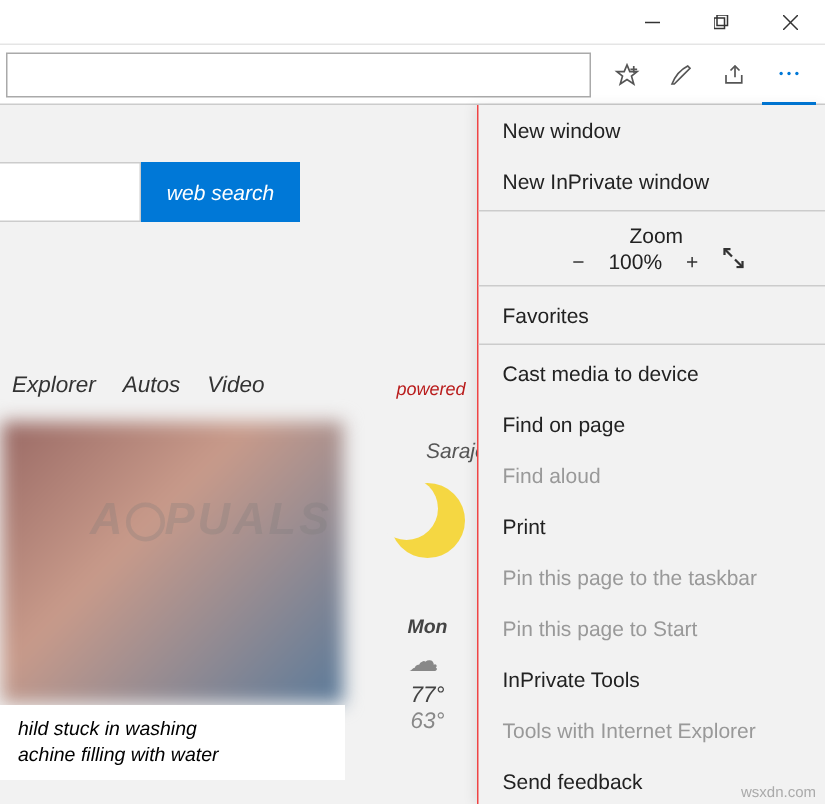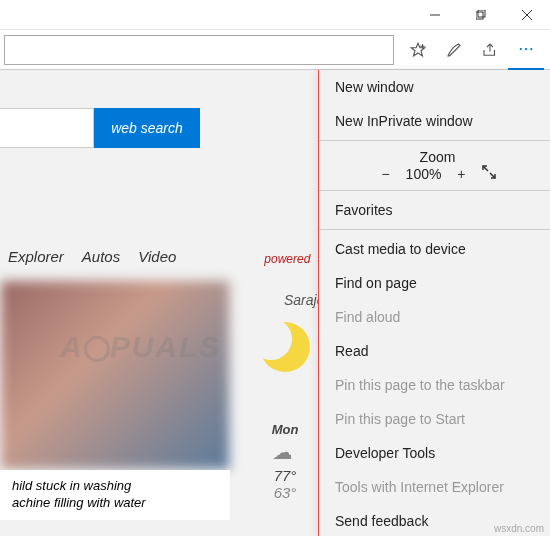--- a/index.html
+++ b/index.html
@@ -26,21 +26,21 @@
   .navtabs .powered { font-size: 12px; color: #b91c1c; margin-left: 70px; margin-top: 4px; }
   
   .card-img { position: absolute; top: 210px; left: 0; width: 230px; height: 190px; background: linear-gradient(135deg, #9a6a65 0%, #c89a8a 40%, #5a7a9a 100%); filter: blur(6px); border: 1px solid #ddd; }
   .card-cap { position: absolute; top: 400px; left: 0; width: 230px; background: #fff; padding: 8px 12px; font-size: 13px; line-height: 1.3; white-space: pre-line; }
   
   .weather-city { position: absolute; top: 222px; left: 284px; font-size: 14px; color: #555; }
   .moon { position: absolute; top: 252px; left: 260px; width: 60px; height: 60px; }
   .moon::before { content: ""; position: absolute; width: 50px; height: 50px; background: #f5d742; border-radius: 50%; }
   .moon::after { content: ""; position: absolute; width: 42px; height: 42px; background: #f2f2f2; border-radius: 50%; left: -10px; top: -4px; }
   
-  .forecast { position: absolute; top: 352px; left: 260px; width: 50px; text-align: center; font-size: 13px; color: #444; }
+  .forecast { position: absolute; top: 340px; left: 260px; width: 50px; text-align: center; font-size: 13px; color: #444; }
   .forecast .day { font-weight: 600; }
   .forecast .hi { font-size: 15px; margin-top: 30px; }
   .forecast .lo { font-size: 15px; color: #888; }
   .forecast .cloud { position: absolute; top: 18px; left: 12px; font-size: 20px; color: #888; }
   
   .watermark { position: absolute; top: 260px; left: 60px; font-size: 30px; color: rgba(120,120,120,0.25); font-weight: 700; letter-spacing: 2px; z-index: 5; pointer-events: none; }
   .watermark .dot { display: inline-block; width: 26px; height: 26px; border: 3px solid rgba(120,120,120,0.25); border-radius: 50%; vertical-align: middle; }
   
   .attrib { position: absolute; bottom: 2px; right: 6px; font-size: 10px; color: #aaa; z-index: 200; }
   
@@ -160,24 +160,24 @@
           </svg>
       </span>
     </div>
   </div>
   <div class="menu-sep"></div>
   <div class="menu-item">Favorites</div>
   <div class="menu-sep"></div>
   <div class="menu-item">Cast media to device</div>
   <div class="menu-item">Find on page</div>
   <div class="menu-item disabled">Find aloud</div>
-  <div class="menu-item">Read</div>
+  <div class="menu-item">Print</div>
   <div class="menu-item disabled">Pin this page to the taskbar</div>
   <div class="menu-item disabled">Pin this page to Start</div>
-  <div class="menu-item">Developer Tools</div>
+  <div class="menu-item">InPrivate Tools</div>
   <div class="menu-item disabled">Tools with Internet Explorer</div>
   <div class="menu-item">Send feedback</div>
   <div class="menu-item hover">
     <span>Extensions</span>
     <span class="cursor">
       <svg viewBox="0 0 14 20">
           <path d="M1 1 L1 14 L4 11 L7 17 L9 16 L6 10 L11 10 Z" fill="#fff" stroke="#000" stroke-width="1"></path>
         </svg>
     </span>
   </div>

